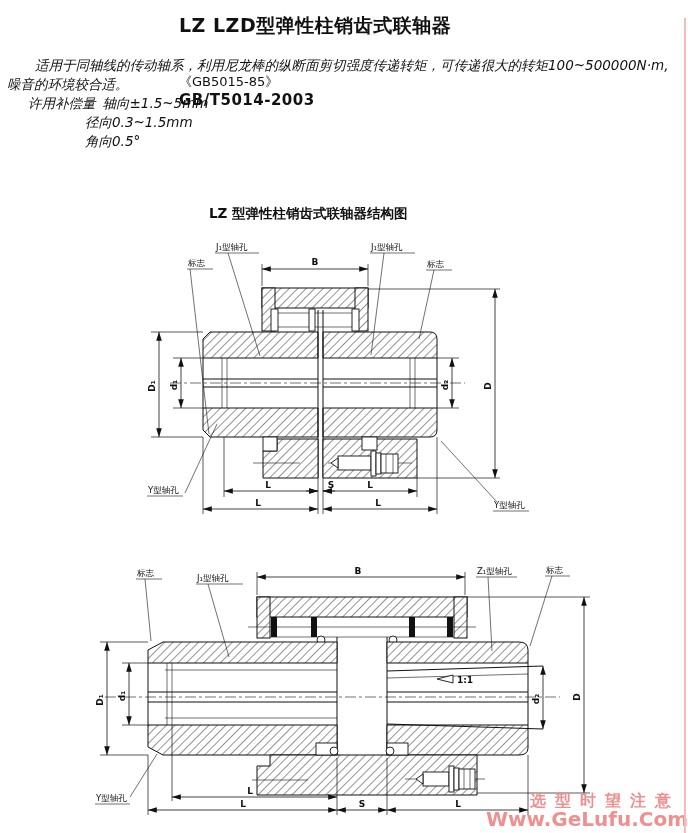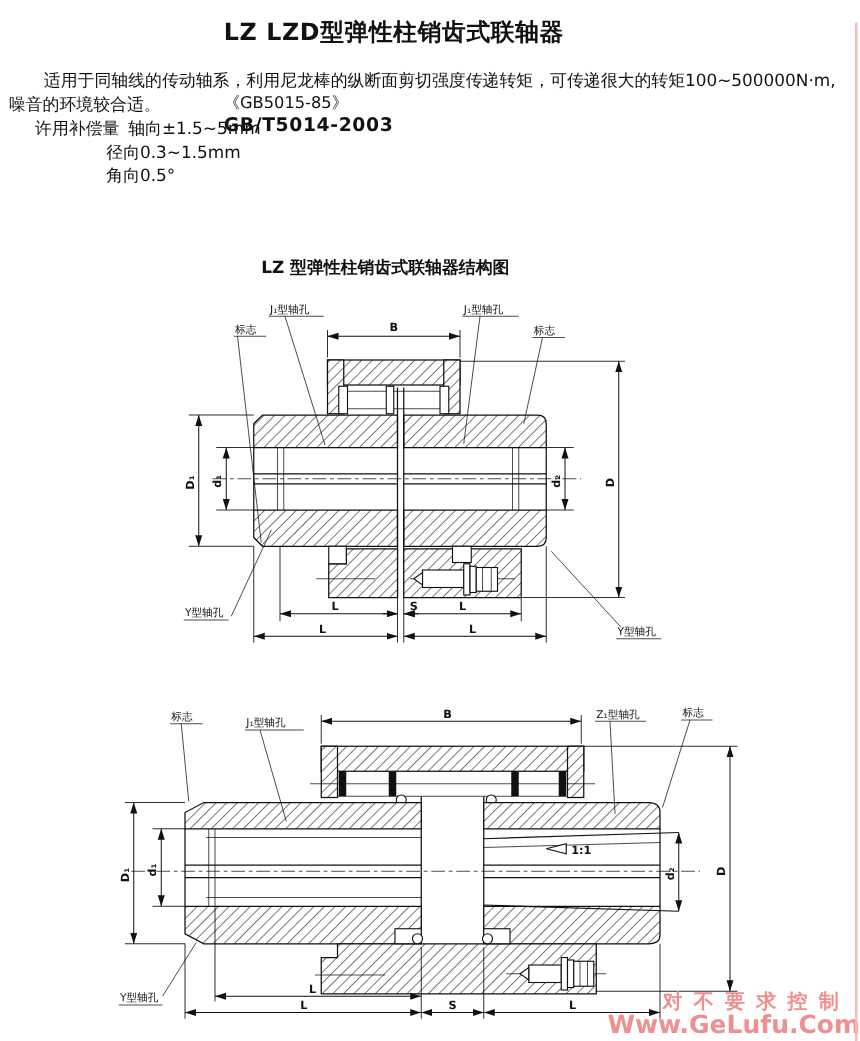--- a/index.html
+++ b/index.html
@@ -11,21 +11,21 @@
   .titlebar{
     position:absolute;left:172px;top:13px;display:flex;align-items:baseline;white-space:nowrap;flex-direction:column;
   }
   .t-main{font-size:19px;font-weight:bold;letter-spacing:0.5px;}
   .t-std1{font-size:13px;margin-left:7px;margin-top:34px;}
   .t-std2{font-size:15px;font-weight:bold;margin-left:3px;letter-spacing:0.5px;}
   .body-text{
     position:absolute;left:7px;top:56px;width:676px;
     font-size:13.5px;line-height:19px;
   }
-  .bt-line{white-space:nowrap;}
+  .bt-line{white-space:nowrap;font-style:italic;}
   .indent{padding-left:28px;}
   .allow-line{padding-left:21px;}
   .allow-item-line{padding-left:78px;}
   .allow-gap{display:inline-block;width:7px;}
   .caption{position:absolute;font-size:13.5px;font-weight:bold;white-space:nowrap;}
   .cap1{left:209px;top:205px;}
   .cap2{left:181px;top:538px;}
   svg.fig{position:absolute;left:0;}
   .ol{fill:none;stroke:#111;stroke-width:1;}
   .hatch{fill:url(#hz);stroke:#111;stroke-width:1;}
@@ -301,16 +301,16 @@
 
     <text class="lbl" x="546" y="573">标志</text>
     <line class="thin" x1="545" y1="576" x2="570" y2="576"></line>
     <line class="thin" x1="552" y1="576" x2="530" y2="646"></line>
 
     <text class="lbl" x="96" y="801">Y型轴孔</text>
     <line class="thin" x1="95" y1="804" x2="130" y2="804"></line>
     <line class="thin" x1="130" y1="797" x2="157" y2="754"></line>
   </svg>
 
-  <div class="watermark wm-brand">对不要求控制</div>
+  <div class="watermark wm-brand">选型时望注意</div>
   <div class="watermark wm-url">Www.GeLufu.Com</div>
   <div class="edge-line"></div>
 </div>
 
 </body></html>

